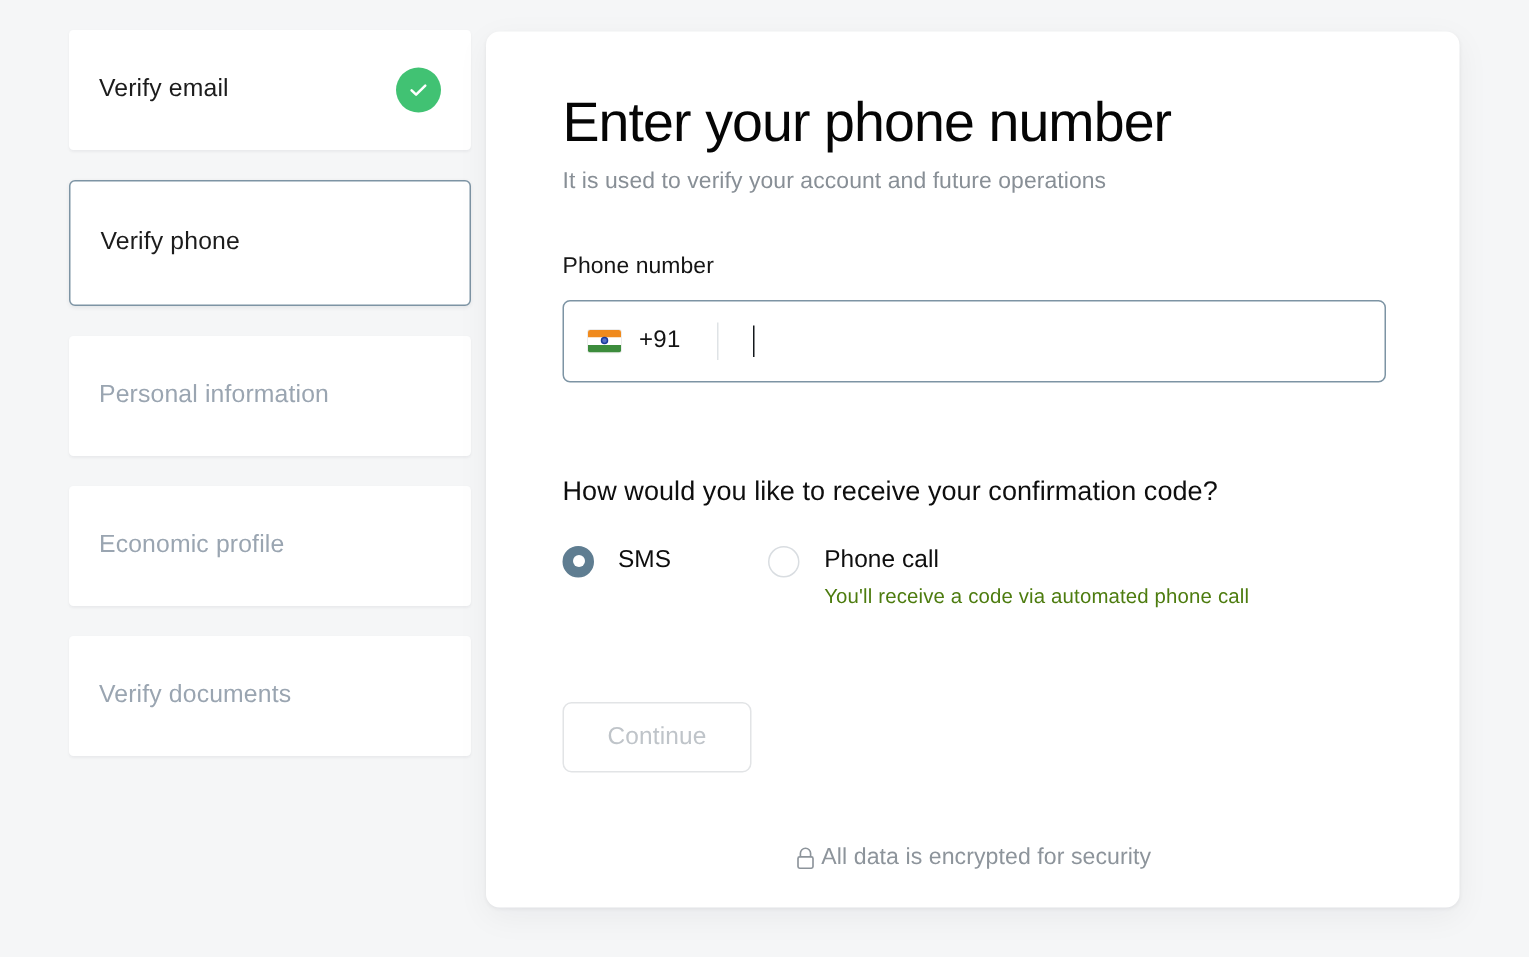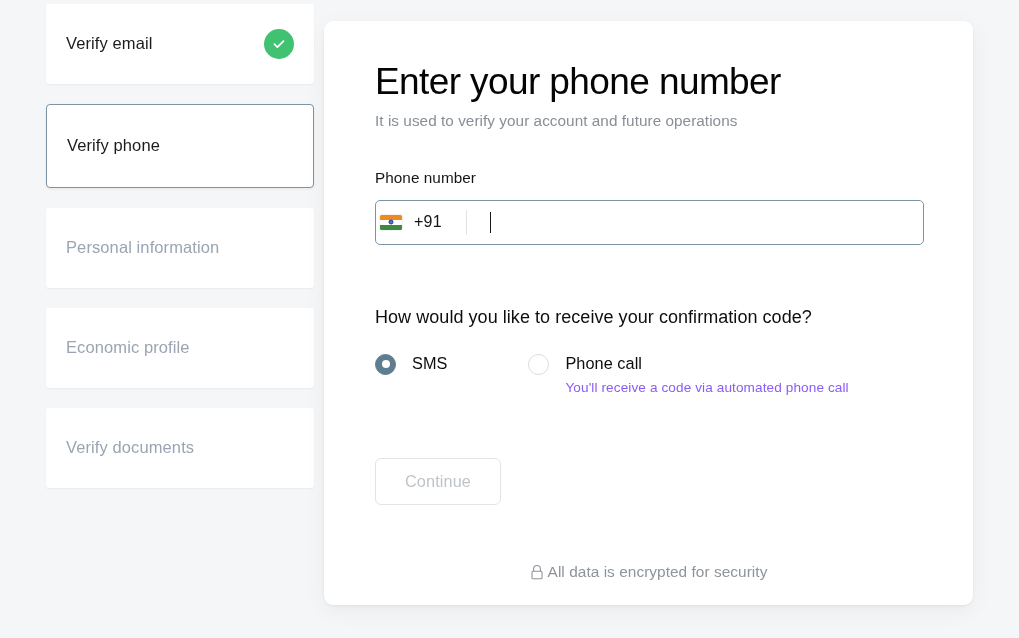--- a/index.html
+++ b/index.html
@@ -20,21 +20,21 @@
   .page {
     position: relative;
     width: 1019px;
     height: 638px;
   }
 
   
   .sidebar {
     position: absolute;
     left: 46px;
-    top: 4px;
+    top: 20px;
     width: 268px;
   }
 
   .step-card {
     position: relative;
     width: 268px;
     height: 80px;
     background: #ffffff;
     border-radius: 3px;
     margin-bottom: 20px;
@@ -116,27 +116,27 @@
   .field-label {
     margin-top: 39px;
     font-size: 15.3px;
     color: #151515;
     letter-spacing: 0.05px;
   }
 
   .phone-input {
     margin-top: 13px;
     width: 549px;
-    height: 45px;
+    height: 55px;
     border: 1.6px solid #7d94a4;
     border-radius: 5px;
     background: #ffffff;
     display: flex;
     align-items: center;
-    padding: 0 4px;
+    padding: 0 16px;
   }
 
   .flag {
     width: 22px;
     height: 15px;
     border-radius: 1.5px;
     overflow: hidden;
     position: relative;
     flex: none;
     box-shadow: 0 0 0 0.5px rgba(0,0,0,0.10);
@@ -182,21 +182,20 @@
     margin-top: 62px;
     font-size: 18px;
     color: #0e0e0e;
     letter-spacing: 0.05px;
   }
 
   .options {
     margin-top: 25px;
     display: flex;
     align-items: flex-start;
-    gap: 16px;
   }
 
   .option {
     display: flex;
     align-items: flex-start;
   }
   .option.sms { margin-right: 65px; }
 
   .radio {
     width: 21px;
@@ -228,21 +227,21 @@
   .option-label {
     font-size: 16.3px;
     color: #0e0e0e;
     line-height: 20px;
     letter-spacing: 0.05px;
   }
 
   .option-hint {
     margin-top: 7px;
     font-size: 13.6px;
-    color: #8b5cf6;
+    color: #4d7c0f;
     letter-spacing: 0.1px;
     white-space: nowrap;
   }
 
   .continue-row {
     margin-top: 63px;
     display: flex;
     justify-content: flex-start;
     width: 549px;
   }

